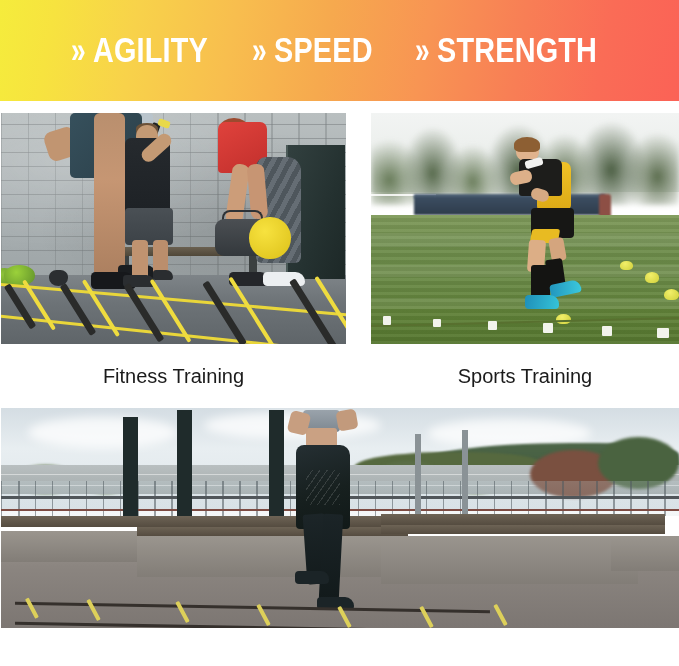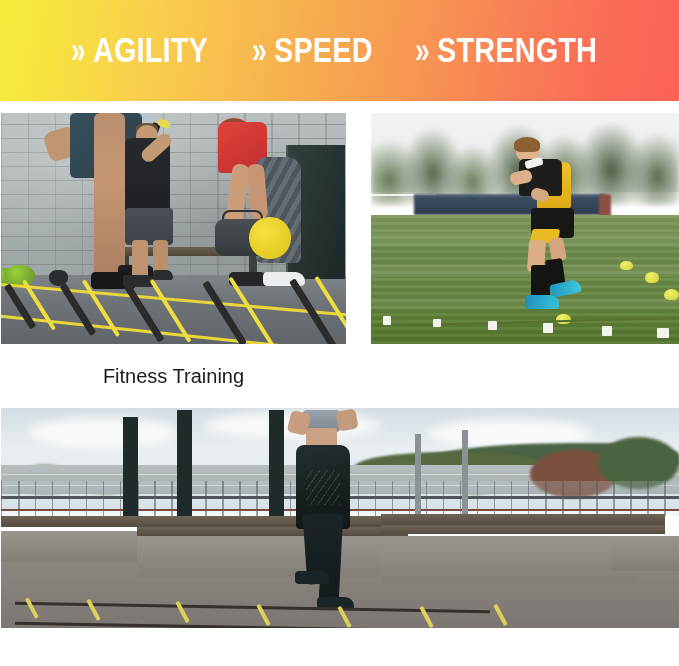--- a/index.html
+++ b/index.html
@@ -405,20 +405,21 @@
     <div>
       <div class="ph2-rail2" style="left:0;top:90%;width:100%;transform:rotate(-1.5deg);"></div>
       <div class="ph2-rung" style="left:4%; top:88%;width:2.6%;height:3.6%;"></div>
       <div class="ph2-rung" style="left:20%;top:89%;width:2.8%;height:3.8%;"></div>
       <div class="ph2-rung" style="left:38%;top:90%;width:3%;height:4%;"></div>
       <div class="ph2-rung" style="left:56%;top:91%;width:3.2%;height:4.2%;"></div>
       <div class="ph2-rung" style="left:75%;top:92%;width:3.4%;height:4.4%;"></div>
       <div class="ph2-rung" style="left:93%;top:93%;width:3.6%;height:4.6%;"></div>
     </div>
   </div>
+  <div class="cap cap2">Sports Training</div>
 
   <div class="photo p3">
     <div class="ph3-sky"></div>
     <div class="ph3-cloud" style="left:4%;top:4%;width:22%;height:14%"></div>
     <div class="ph3-cloud" style="left:30%;top:2%;width:26%;height:12%"></div>
     <div class="ph3-cloud" style="left:63%;top:5%;width:24%;height:13%"></div>
 
     <div class="ph3-hill"></div>
     <div class="ph3-hill2"></div>
 

